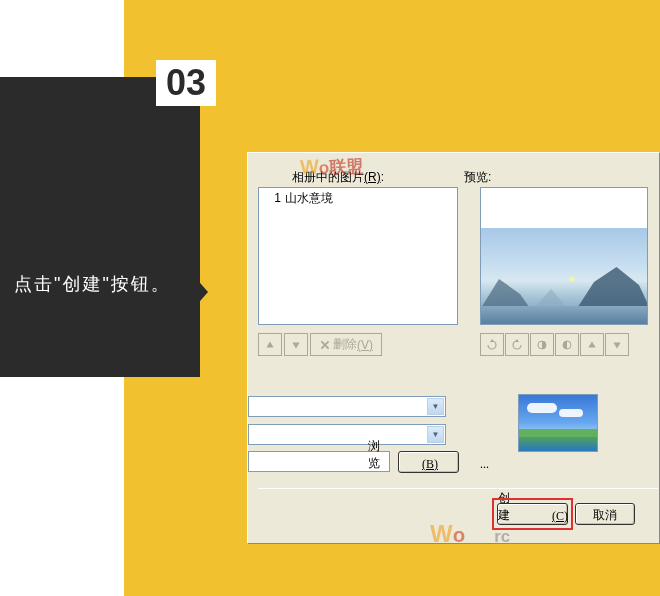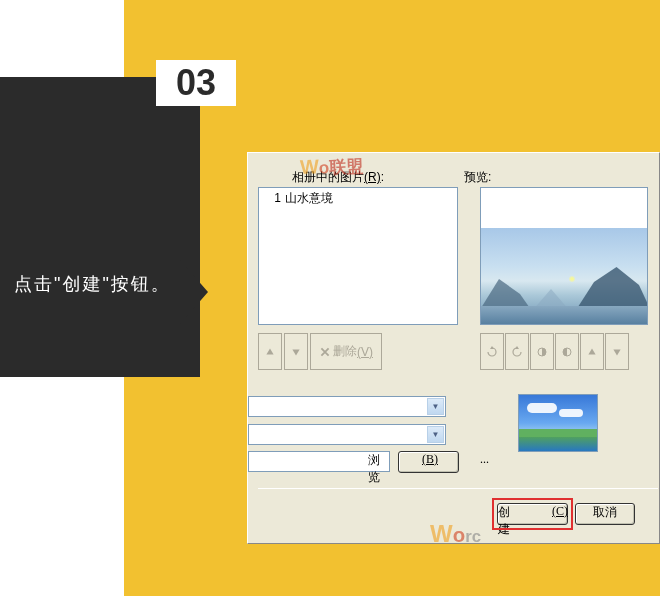--- a/index.html
+++ b/index.html
@@ -1,21 +1,21 @@
 <!DOCTYPE html>
 <html><head>
 <meta charset="utf-8">
 <style>
   * { box-sizing: border-box; margin: 0; padding: 0; }
   body { width: 660px; height: 596px; background: #fff; font-family: "Microsoft YaHei", SimSun, sans-serif; position: relative; overflow: hidden; }
   
   .yellow-bg { position: absolute; left: 124px; top: 0; width: 536px; height: 596px; background: #f2c130; }
   .dark-bg { position: absolute; left: 0; top: 77px; width: 200px; height: 300px; background: #2b2b2b; }
   
-  .step-badge { position: absolute; left: 156px; top: 60px; background: #fff; padding: 2px 20px; font-size: 36px; font-weight: bold; color: #2b2b2b; font-family: Arial, sans-serif; }
+  .step-badge { position: absolute; left: 156px; top: 60px; background: #fff; padding: 2px 10px; font-size: 36px; font-weight: bold; color: #2b2b2b; font-family: Arial, sans-serif; }
   
   .instruction { position: absolute; left: 14px; top: 270px; width: 170px; color: #fff; font-size: 18px; line-height: 1.6; letter-spacing: 2px; }
   
   .arrow { position: absolute; left: 180px; top: 260px; width: 0; height: 0; border-top: 32px solid transparent; border-bottom: 32px solid transparent; border-left: 28px solid #2b2b2b; }
   
   .dialog { position: absolute; left: 247px; top: 152px; width: 413px; height: 392px; background: #ece9d8; border-top: 1px solid #fff; border-left: 1px solid #fff; border-right: 1px solid #888; border-bottom: 1px solid #888; font-family: SimSun, sans-serif; font-size: 12px; overflow: hidden; }
   
   .section-label { position: absolute; font-size: 12px; }
   .label-pictures { left: 4px; top: 16px; margin-left: 40px; }
   .label-preview { left: 216px; top: 16px; }
@@ -36,47 +36,47 @@
   .sun-glow { position: absolute; top: 48px; left: 88px; width: 6px; height: 6px; background: radial-gradient(circle, #fffc80, rgba(255,252,128,0)); border-radius: 50%; }
 
   .landscape2 { width: 78px; height: 56px; position: relative; overflow: hidden; }
   .sky2 { position: absolute; inset: 0; background: linear-gradient(to bottom, #3878d8 0%, #68a8f0 50%, #a0d0f0 70%, #50a060 75%, #2878c0 100%); }
   .cloud { position: absolute; top: 8px; left: 8px; width: 30px; height: 10px; background: #fff; border-radius: 10px; opacity: 0.9; }
   .cloud2 { position: absolute; top: 14px; left: 40px; width: 24px; height: 8px; background: #fff; border-radius: 8px; opacity: 0.9; }
   .grass { position: absolute; bottom: 14px; left: 0; right: 0; height: 8px; background: #60b060; }
   
   .toolbar-left { position: absolute; left: 10px; top: 180px; display: flex; gap: 2px; }
   .toolbar-right { position: absolute; left: 232px; top: 180px; display: flex; gap: 1px; }
-  .tbtn { width: 24px; height: 37px; background: #ece9d8; border: 1px solid #aca899; display: flex; align-items: center; justify-content: center; font-size: 11px; color: #888; cursor: default; }
+  .tbtn { width: 24px; height: 23px; background: #ece9d8; border: 1px solid #aca899; display: flex; align-items: center; justify-content: center; font-size: 11px; color: #888; cursor: default; }
   .tbtn svg { width: 12px; height: 12px; }
   .tbtn.wide { width: auto; padding: 0 8px; font-size: 12px; }
   .tbtn.disabled { color: #aca899; }
   
   .combo { position: absolute; height: 21px; background: #fff; border: 1px solid #7f9db9; }
   .combo-btn { position: absolute; right: 1px; top: 1px; width: 17px; height: 17px; background: linear-gradient(#dceaf8, #c0d8f0); border: 1px solid #b8d0e8; display: flex; align-items: center; justify-content: center; font-size: 8px; color: #4d6185; }
   .combo1 { left: 0px; top: 243px; width: 198px; }
   .combo2 { left: 0px; top: 271px; width: 198px; }
   
   .textfield { position: absolute; left: 0px; top: 298px; width: 142px; height: 21px; background: #fff; border: 1px solid #7f9db9; }
   
-  .btn { height: 22px; background: #ece9d8; border: 1px solid #333; border-radius: 3px; font-size: 12px; padding: 0 10px; display: flex; align-items: flex-start; justify-content: center; font-family: SimSun; box-shadow: inset 1px 1px 0 #fff, inset -1px -1px 0 #c0c0b0; gap: 42px; }
+  .btn { height: 22px; background: #ece9d8; border: 1px solid #333; border-radius: 3px; font-size: 12px; padding: 0 10px; display: flex; align-items: flex-end; justify-content: center; font-family: SimSun; box-shadow: inset 1px 1px 0 #fff, inset -1px -1px 0 #c0c0b0; gap: 42px; }
   .btn-browse { position: absolute; left: 150px; top: 298px; width: 61px; }
   
   .thumb-box { position: absolute; left: 270px; top: 241px; width: 80px; height: 58px; border: 1px solid #7f9db9; background: #fff; overflow: hidden; }
   
   .hr { position: absolute; left: 10px; top: 335px; width: 400px; height: 1px; background: #aca899; border-bottom: 1px solid #fff; }
   
   .btn-create { position: absolute; left: 249px; top: 350px; width: 71px; padding-left: 11px; }
   .btn-cancel { position: absolute; left: 327px; top: 350px; width: 60px; }
   .highlight { position: absolute; left: 244px; top: 345px; width: 81px; height: 32px; border: 2px solid #e03030; pointer-events: none; }
   
   .watermark { position: absolute; font-family: Arial; font-weight: bold; opacity: 0.6; pointer-events: none; user-select: none; }
   .wm1 { left: 300px; top: 155px; font-size: 20px; transform: rotate(-2deg); }
   .wm2 { left: 430px; top: 520px; font-size: 24px; }
-  .wm-w { color: #f0a020; } .wm-o { color: #d04020; font-size: 0.85em; } .wm-text { color: #888; font-size: 0.7em; } .wm-cn { color: #c03020; font-size: 0.85em; }
+  .wm-w { color: #f0a020; } .wm-o { color: #d04020; font-size: 0.85em; } .wm-text { color: #888; font-size: 0.7em; margin-left: 29px; } .wm-cn { color: #c03020; font-size: 0.85em; }
 </style>
 </head>
 <body>
 
 <div class="yellow-bg"></div>
 <div class="dark-bg"></div>
 
 <div class="step-badge">03</div>
 
 <div class="instruction">点击"创建"按钮。</div>

